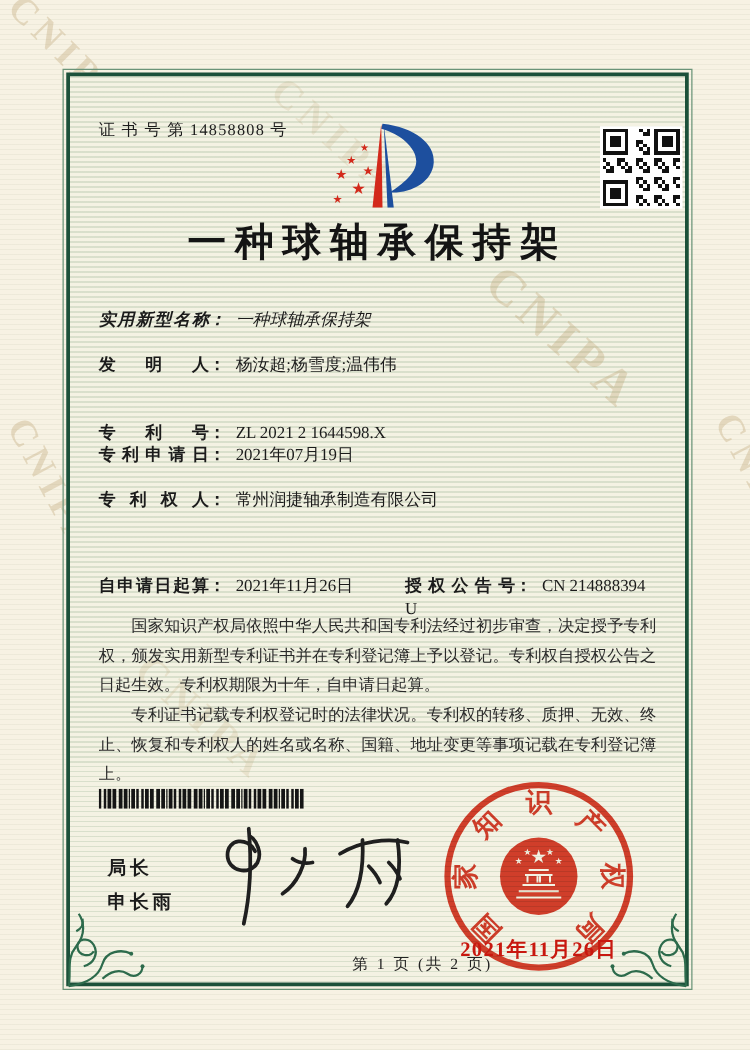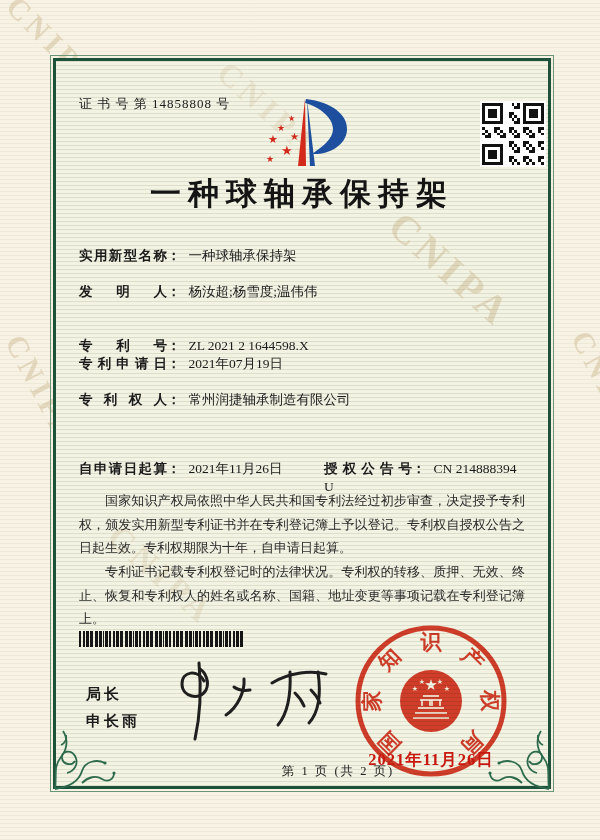--- a/index.html
+++ b/index.html
@@ -95,21 +95,21 @@
         <g fill="#111">
           <rect x="2" y="2" width="3" height="3"></rect>
             <rect x="16" y="2" width="3" height="3"></rect>
             <rect x="2" y="16" width="3" height="3"></rect>
         </g>
         <path id="qr-modules" fill="#111" d="M0,8h1v1h-1zM0,10h1v1h-1zM1,9h1v1h-1zM1,11h1v1h-1zM2,10h1v1h-1zM2,11h1v1h-1zM4,8h1v1h-1zM4,9h1v1h-1zM5,8h1v1h-1zM5,10h1v1h-1zM6,9h1v1h-1zM6,11h1v1h-1zM7,10h1v1h-1zM7,11h1v1h-1zM9,3h1v1h-1zM9,4h1v1h-1zM9,8h1v1h-1zM9,9h1v1h-1zM9,13h1v1h-1zM9,14h1v1h-1zM9,18h1v1h-1zM9,19h1v1h-1zM10,0h1v1h-1zM10,3h1v1h-1zM10,5h1v1h-1zM10,8h1v1h-1zM10,10h1v1h-1zM10,13h1v1h-1zM10,15h1v1h-1zM10,18h1v1h-1zM10,20h1v1h-1zM11,1h1v1h-1zM11,4h1v1h-1zM11,6h1v1h-1zM11,9h1v1h-1zM11,11h1v1h-1zM11,14h1v1h-1zM11,16h1v1h-1zM11,19h1v1h-1zM12,0h1v1h-1zM12,1h1v1h-1zM12,5h1v1h-1zM12,6h1v1h-1zM12,10h1v1h-1zM12,11h1v1h-1zM12,15h1v1h-1zM12,16h1v1h-1zM12,20h1v1h-1zM14,8h1v1h-1zM14,9h1v1h-1zM14,13h1v1h-1zM14,14h1v1h-1zM14,18h1v1h-1zM14,19h1v1h-1zM15,8h1v1h-1zM15,10h1v1h-1zM15,13h1v1h-1zM15,15h1v1h-1zM15,18h1v1h-1zM15,20h1v1h-1zM16,9h1v1h-1zM16,11h1v1h-1zM16,14h1v1h-1zM16,16h1v1h-1zM16,19h1v1h-1zM17,10h1v1h-1zM17,11h1v1h-1zM17,15h1v1h-1zM17,16h1v1h-1zM17,20h1v1h-1zM19,8h1v1h-1zM19,9h1v1h-1zM19,13h1v1h-1zM19,14h1v1h-1zM19,18h1v1h-1zM19,19h1v1h-1zM20,8h1v1h-1zM20,10h1v1h-1zM20,13h1v1h-1zM20,15h1v1h-1zM20,18h1v1h-1zM20,20h1v1h-1z"></path>
       </svg>
 
       <div class="title">一种球轴承保持架</div>
 
-      <div class="frow" style="top:186px;">
+      <div class="frow" style="top:186px;font-style:italic;">
         <span class="flab">实用新型名称</span><span class="fcolon">：</span><span class="fval">一种球轴承保持架</span>
       </div>
       <div class="frow" style="top:222px;">
         <span class="flab">发明人</span><span class="fcolon">：</span><span class="fval">杨汝超;杨雪度;温伟伟</span>
       </div>
       <div class="frow" style="top:276px;">
         <span class="flab">专利号</span><span class="fcolon">：</span><span class="fval">ZL 2021 2 1644598.X</span>
       </div>
       <div class="frow" style="top:294px;">
         <span class="flab">专利申请日</span><span class="fcolon">：</span><span class="fval">2021年07月19日</span>

